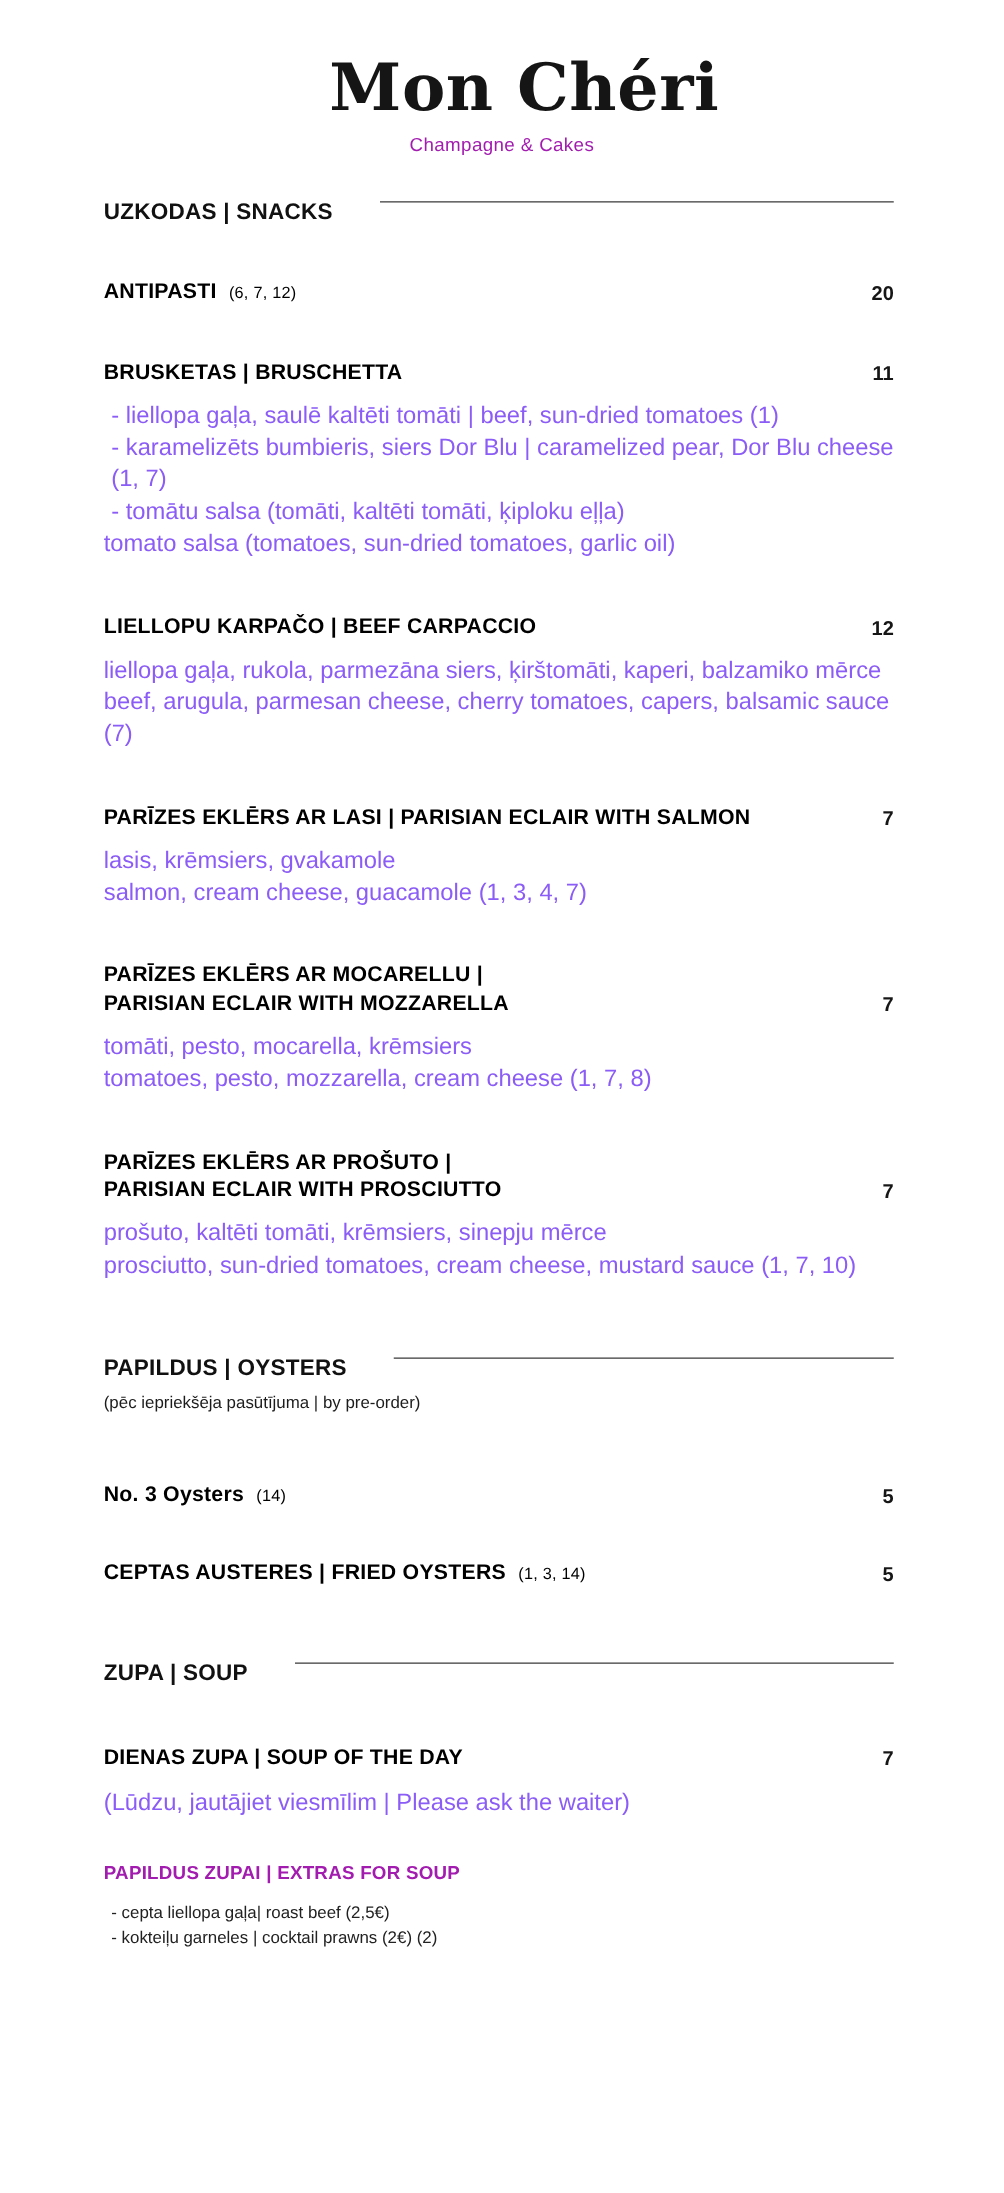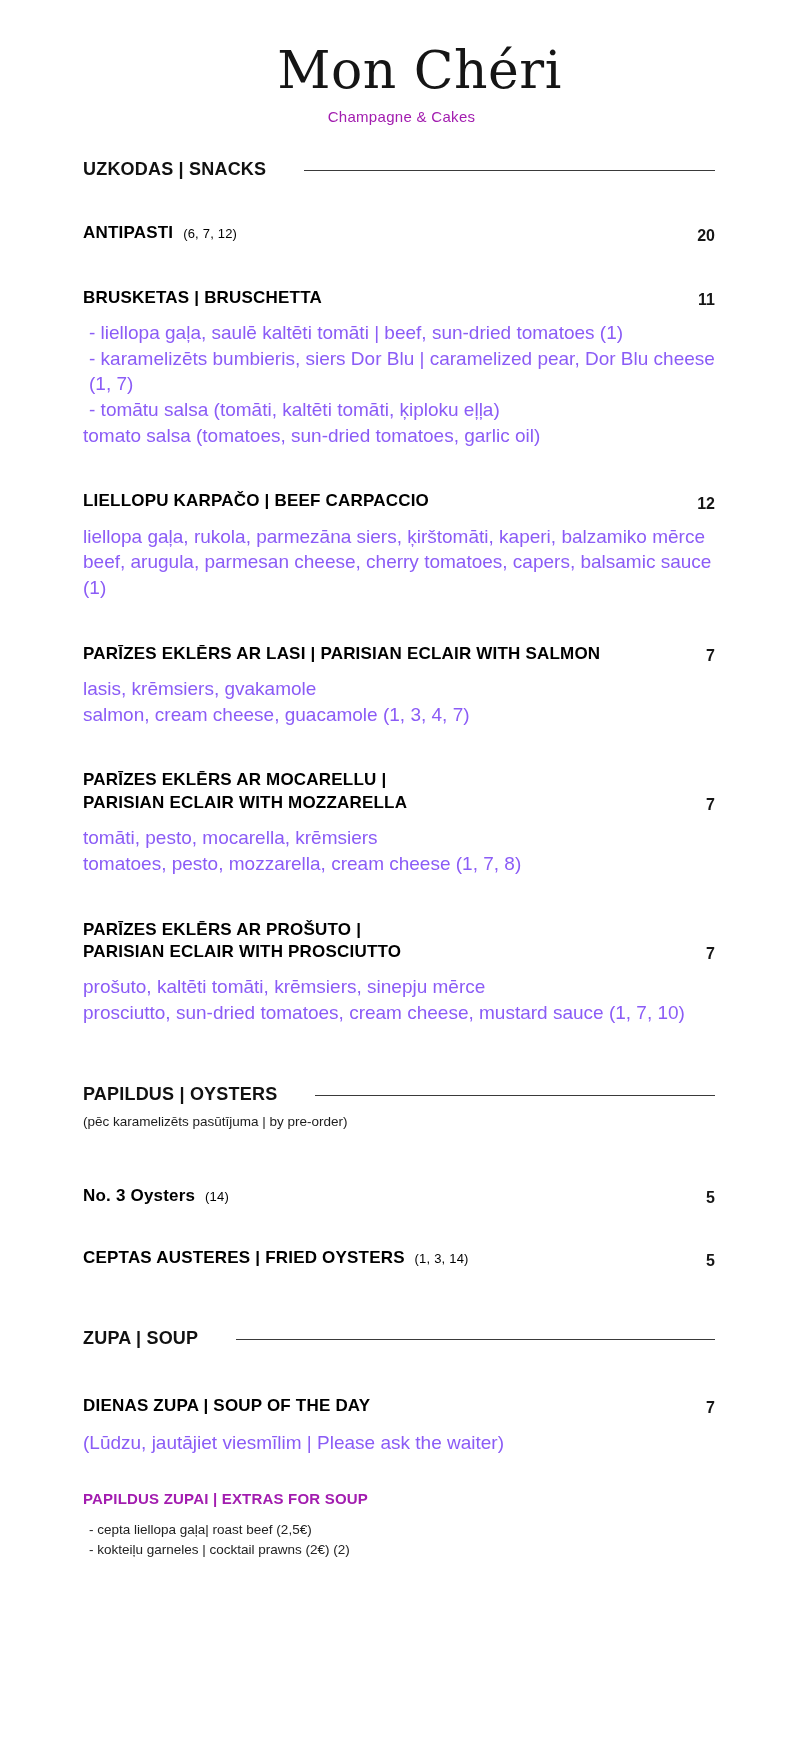--- a/index.html
+++ b/index.html
@@ -12,41 +12,41 @@
     color: #1c1c1c;
     position: relative;
   }
   .page { width: 803px; height: 1754px; }
 
   
   .header { padding-top: 42px; text-align: center; }
   .logo {
     font-family: "DejaVu Serif", "Liberation Serif", serif;
     font-size: 52px;
-    font-weight: 400;
+    font-weight: 700;
     letter-spacing: 0.5px;
     line-height: 1.1;
     color: #151515;
     padding-left: 36px;
   }
   .tagline {
     margin-top: 9px;
     font-size: 15px;
     font-weight: 500;
     letter-spacing: 0.3px;
     color: #a21caf;
   }
 
   
   .content { padding: 0 88px 0 83px; }
 
   
   .section { margin-top: 34px; }
   .section.gap-lg { margin-top: 58px; }
-  .sec-head { display: flex; align-items: center; gap: 38px; }
+  .sec-head { display: flex; align-items: flex-start; gap: 38px; }
   .sec-title {
     font-size: 18px;
     font-weight: 800;
     letter-spacing: 0.2px;
     white-space: nowrap;
     color: #111;
   }
   .sec-rule { flex: 1; height: 1px; background: #3a3a3a; margin-top: 2px; }
   .sec-note { margin-top: 9px; font-size: 13.5px; color: #1c1c1c; }
 
@@ -127,21 +127,21 @@
 -  tomātu salsa (tomāti, kaltēti tomāti, ķiploku eļļa)</div>
         <div class="item-tail">tomato salsa (tomatoes, sun-dried tomatoes, garlic oil)</div>
       </div>
 
       <div class="item">
         <div class="item-row">
           <div class="item-name">LIELLOPU KARPAČO | BEEF CARPACCIO</div>
           <div class="item-price">12</div>
         </div>
         <div class="item-desc">liellopa gaļa, rukola, parmezāna siers, ķirštomāti, kaperi, balzamiko mērce
-beef, arugula, parmesan cheese, cherry tomatoes, capers, balsamic sauce (1)</div>
+beef, arugula, parmesan cheese, cherry tomatoes, capers, balsamic sauce (7)</div>
       </div>
 
       <div class="item">
         <div class="item-row">
           <div class="item-name">PARĪZES EKLĒRS AR LASI | PARISIAN ECLAIR WITH SALMON</div>
           <div class="item-price">7</div>
         </div>
         <div class="item-desc">lasis, krēmsiers, gvakamole
 salmon, cream cheese, guacamole (1, 3, 4, 7)</div>
       </div>
@@ -165,21 +165,21 @@
         <div class="item-desc">prošuto, kaltēti tomāti, krēmsiers, sinepju mērce
 prosciutto, sun-dried tomatoes, cream cheese, mustard sauce (1, 7, 10)</div>
       </div>
     </section>
 
     <section class="section gap-lg">
       <div class="sec-head">
         <h2 class="sec-title">PAPILDUS | OYSTERS</h2>
         <div class="sec-rule"></div>
       </div>
-      <div class="sec-note">(pēc karamelizēts pasūtījuma | by pre-order)</div>
+      <div class="sec-note">(pēc iepriekšēja pasūtījuma | by pre-order)</div>
 
       <div class="item" style="margin-top: 56px;">
         <div class="item-row">
           <div class="item-name"><span>No. 3 Oysters</span>&nbsp; <span class="item-suffix">(14)</span></div>
           <div class="item-price">5</div>
         </div>
       </div>
 
       <div class="item" style="margin-top: 40px;">
         <div class="item-row">

